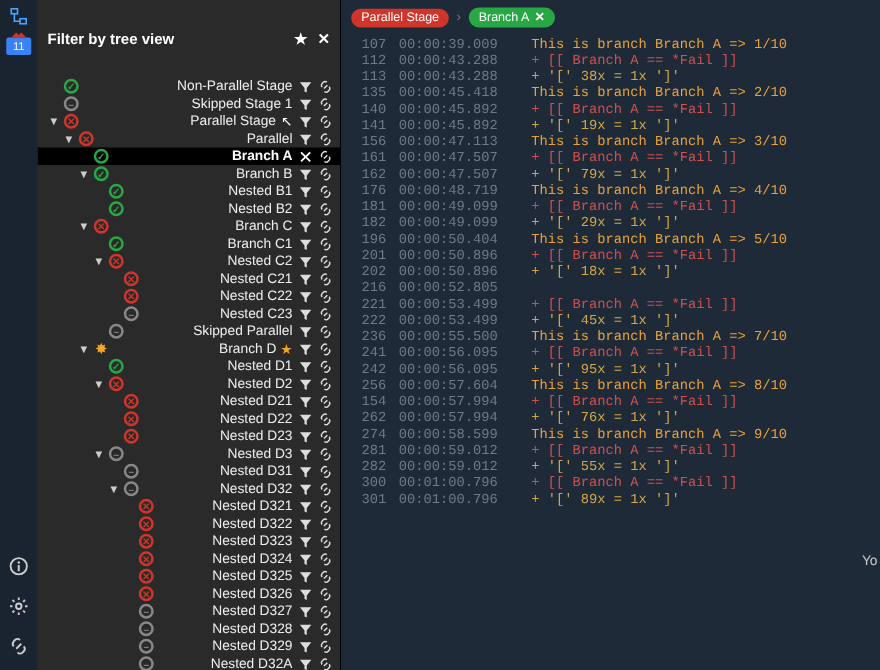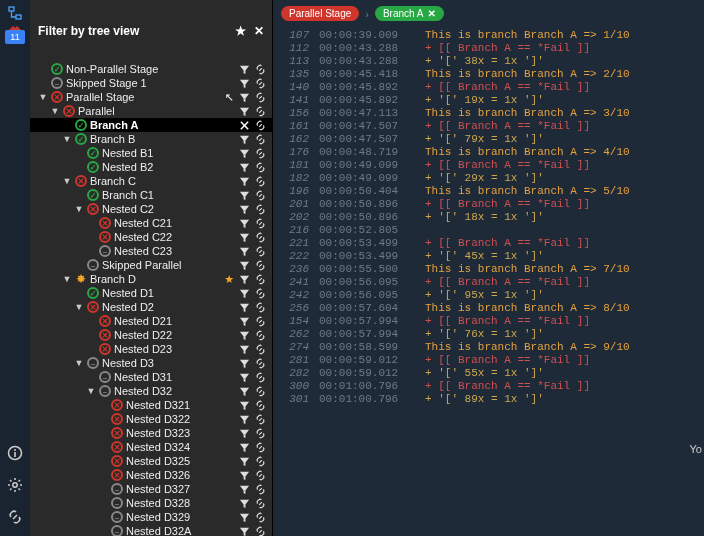--- a/index.html
+++ b/index.html
@@ -31,21 +31,21 @@
 .panel {
   width: 243px; background: #2a2a2a;
   display: flex; flex-direction: column;
   border-right: 1px solid #000;
 }
 .panel-header {
   display: flex; align-items: center; padding: 24px 8px;
   font-weight: bold; font-size: 12px; color: #fff;
 }
 .panel-header .spacer { flex: 1; }
-.tree { flex: 1; overflow: hidden; }
+.tree { flex: 1; overflow: hidden; text-align: right; }
 .row {
   display: flex; align-items: center; height: 14px;
   padding-right: 6px; position: relative;
 }
 .row.selected { background: #000; }
 .row .indent { display:inline-block; }
 .row .chev { width: 10px; display:inline-flex; justify-content:center; cursor:pointer; color:#ccc; font-size:9px;}
 .row .chev.blank { color:transparent; }
 .row .stat { width:12px; height:12px; border-radius:50%; display:inline-flex; align-items:center; justify-content:center; margin:0 3px; font-size:8px; font-weight:bold; flex-shrink:0;}
 .stat.ok   { border:2px solid #28a745; color:#28a745; }
@@ -61,21 +61,21 @@
 .chips { padding:6px 8px; display:flex; gap:6px; align-items:center; }
 .chip {
   font-size:10px; padding:2px 8px; border-radius:10px; color:#fff;
   display:flex; align-items:center; gap:4px; cursor:pointer;
 }
 .chip.red { background:#d0352b; }
 .chip.green { background:#28a745; }
 .chip .x { font-weight:bold; }
 .log { padding:2px 8px; font-family: "Courier New", monospace; font-size:11px; line-height:13px; }
 .log-line { display:flex; gap:10px; white-space:pre; }
-.ln { color:#6b7b8a; width:28px; text-align:right;font-style:italic; }
+.ln { color:#6b7b8a; width:28px; text-align:right; }
 .ts { color:#6b7b8a; width:96px; }
 .tx.orange { color:#e8a23d;text-align:right; }
 .tx.red { color:#d05050; }
 .tx.yellow { color:#cfa84a; }
 .yo { position:absolute; right:2px; top:415px; color:#ccc; font-size:11px;margin-top:28px; }
 svg { display:block; }
 </style>
 </head>
 <body>
 

